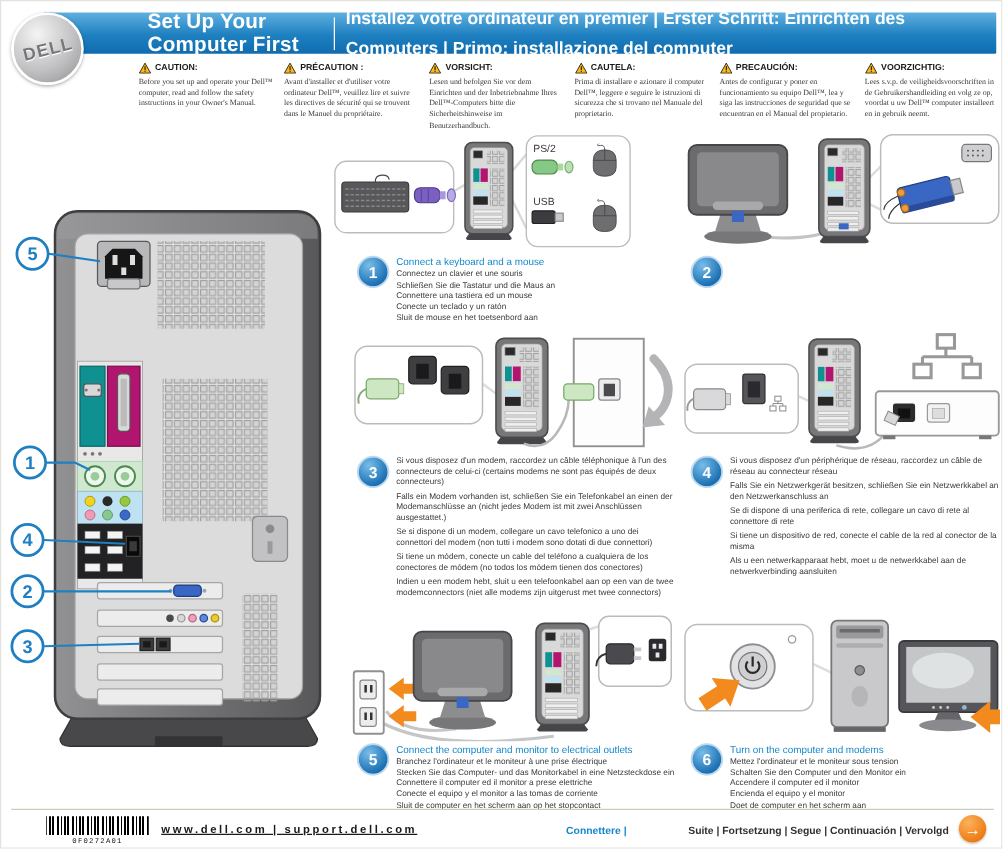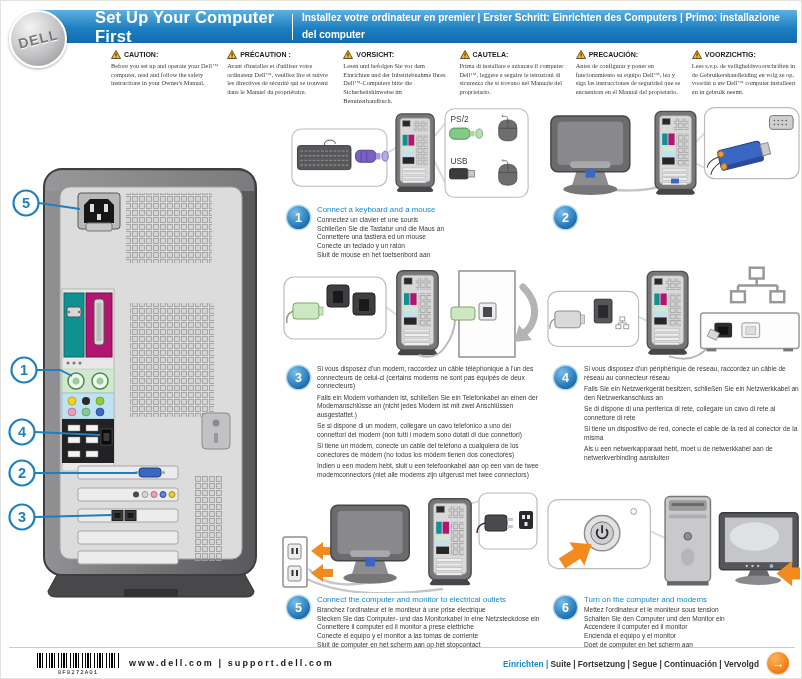--- a/index.html
+++ b/index.html
@@ -9,23 +9,23 @@
     -webkit-font-smoothing:antialiased;
   }
   .poster{position:absolute;inset:0;border:1px solid #e3e3dd;}
 
   
   .header-bar{
     position:absolute;left:34px;top:9px;width:762px;height:33px;
     background:linear-gradient(180deg,#5fb0e0 0%,#1e80c0 55%,#0f6cb0 100%);
     display:flex;align-items:center;border-radius:1px;
   }
-  .header-title{color:#fff;font-size:16.5px;font-weight:bold;margin-left:60px;width:212px;letter-spacing:.2px;}
+  .header-title{color:#fff;font-size:16.5px;font-weight:bold;margin-left:83px;width:212px;letter-spacing:.2px;}
   .header-divider{width:1px;height:26px;background:#ffffff;margin:0 9px 0 4px;}
-  .header-subs{color:#fff;font-size:10px;font-weight:bold;line-height:1.65;}
+  .header-subs{color:#fff;font-size:14px;font-weight:bold;line-height:1.65;}
   .dell-logo{
     position:absolute;left:8px;top:9px;width:54px;height:54px;border-radius:50%;
     background:radial-gradient(circle at 35% 28%,#f4f4f4,#c2c2c4 55%,#8f8f91);
     border:2px solid #fff;box-shadow:0 1px 3px rgba(0,0,0,.35);
     display:flex;align-items:center;justify-content:center;
   }
   .dell-logo span{
     font-weight:bold;font-size:14px;color:#77777a;letter-spacing:1px;
     transform:rotate(-14deg);text-shadow:0 1px 0 #fff;
   }
@@ -65,25 +65,25 @@
   .barcode{
     position:absolute;left:36px;top:652px;width:82px;height:15px;
     background:repeating-linear-gradient(90deg,#000 0 1px,#fff 1px 2px,#000 2px 4px,#fff 4px 5px,#000 5px 6px,#fff 6px 9px,#000 9px 10px,#fff 10px 12px);
   }
   .barcode-text{
     position:absolute;left:36px;top:668px;width:82px;text-align:center;
     font-family:"Liberation Mono",monospace;font-size:5.8px;color:#111;letter-spacing:1px;
   }
   .footer-links{
     position:absolute;left:128px;top:657px;
-    font-size:9px;font-weight:bold;color:#1a1a1a;letter-spacing:2.1px;
+    font-size:9px;font-weight:bold;color:#1a1a1a;letter-spacing:2.1px;text-decoration:underline;
   }
   .footer-continued{position:absolute;right:42px;top:658px;font-size:8.3px;font-weight:bold;white-space:nowrap;}
   .footer-continued .blue{color:#1588cb;}
-  .footer-continued .rest{color:#31302f;}
+  .footer-continued .rest{color:#31302f;margin-left:47px;}
   .continue-btn{
     position:absolute;right:12px;top:651px;width:22px;height:22px;border-radius:50%;
     background:radial-gradient(circle at 35% 28%,#fbb25c,#ef7d15 70%,#d96a0a);
     color:#fff;font-size:13px;font-weight:bold;
     display:flex;align-items:center;justify-content:center;
     box-shadow:0 1px 2px rgba(0,0,0,.25);
   }
 </style>
 </head>
 <body>
@@ -356,21 +356,21 @@
         <circle cx="16" cy="312" r="12.5" fill="#fff" stroke="#1e7fc2" stroke-width="2.2"></circle>
         <text x="16" y="317" text-anchor="middle" font-size="14.5" font-weight="bold" fill="#1e7fc2" font-family="Liberation Sans, sans-serif">2</text>
       </g>
       <g>
         <circle cx="16" cy="356" r="12.5" fill="#fff" stroke="#1e7fc2" stroke-width="2.2"></circle>
         <text x="16" y="361" text-anchor="middle" font-size="14.5" font-weight="bold" fill="#1e7fc2" font-family="Liberation Sans, sans-serif">3</text>
       </g>
     </svg>
   </div>
 
-  <div class="illus" style="left:290px;top:102px;width:238px;height:100px">
+  <div class="illus" style="left:266px;top:102px;width:238px;height:100px">
     <svg viewBox="0 0 258 100">
       <path d="M104 50 L118 42" stroke="#d8d8d8" stroke-width="2"></path>
       <path d="M152 36 L167 18 M152 52 L167 82" stroke="#d8d8d8" stroke-width="2"></path>
       <rect x="1" y="24" width="103" height="62" rx="10" fill="#fff" stroke="#bcbcbc" stroke-width="1.2"></rect>
       <g>
         <rect x="7" y="42" width="58" height="26" rx="3" fill="#58585b" stroke="#3a3a3d"></rect>
         <g stroke="#85858a" stroke-width="1.4" stroke-dasharray="3 1.5">
           <line x1="10" y1="48" x2="62" y2="48"></line>
             <line x1="10" y1="53" x2="62" y2="53"></line>
           <line x1="10" y1="58" x2="62" y2="58"></line>
@@ -613,19 +613,19 @@
       <div class="step-tr">Encienda el equipo y el monitor</div>
       <div class="step-tr">Doet de computer en het scherm aan</div>
     </div>
   </div>
 
   <div class="footer-line"></div>
   <div class="barcode"></div>
   <div class="barcode-text">0F0272A01</div>
   <div class="footer-links">www.dell.com | support.dell.com</div>
   <div class="footer-continued">
-    <span class="blue">Einrichten |</span><span class="rest"> Suite | Fortsetzung | Segue | Continuación | Vervolgd</span>
+    <span class="blue">Connettere |</span><span class="rest"> Suite | Fortsetzung | Segue | Continuación | Vervolgd</span>
   </div>
   <div class="continue-btn">
     <span>→</span>
   </div>
 
 </div>
 
 </body></html>

